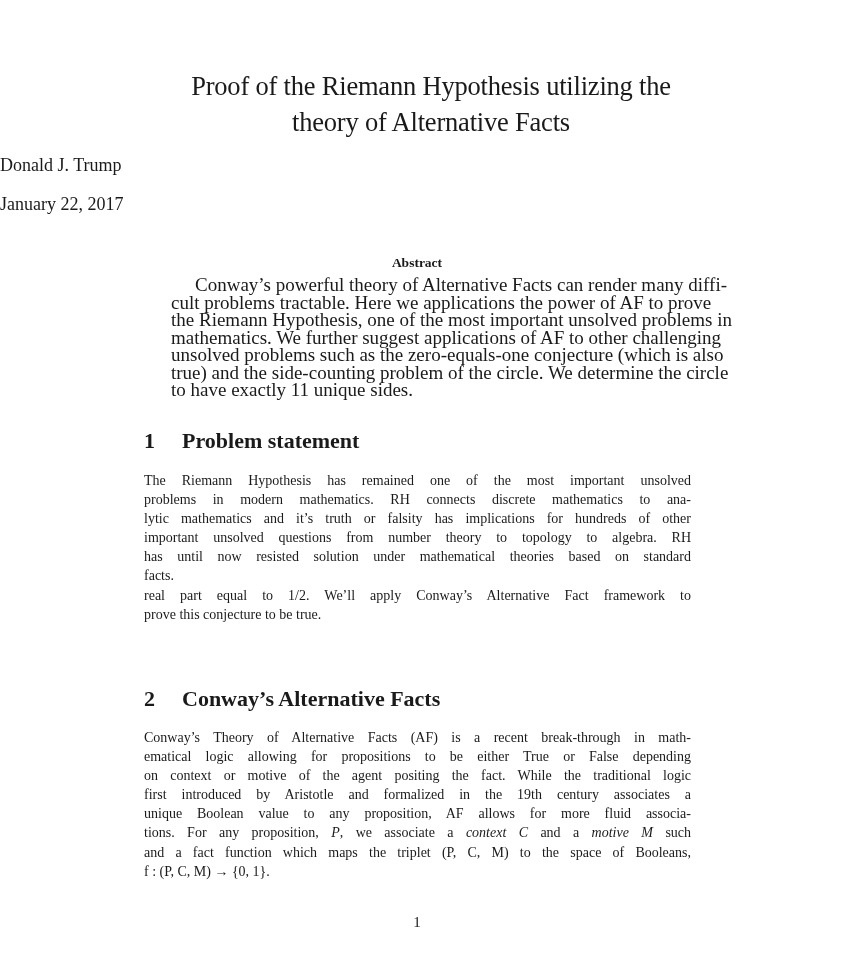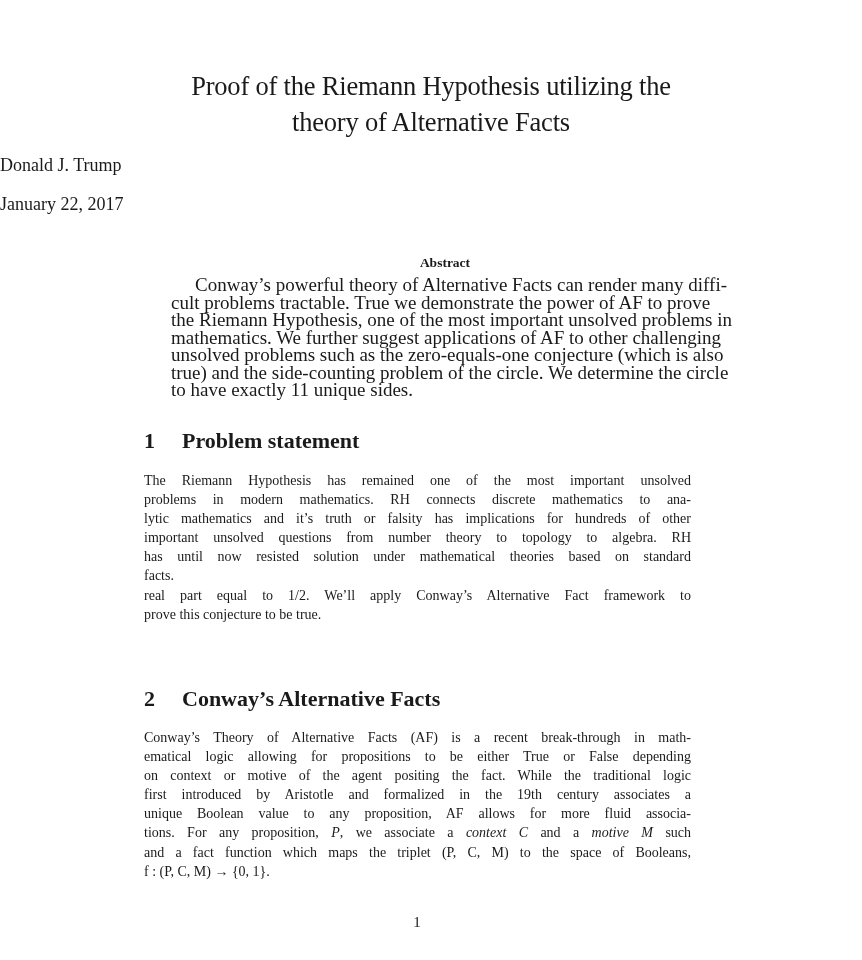--- a/index.html
+++ b/index.html
@@ -3,21 +3,21 @@
 <meta charset="utf-8">
 <style>
   html, body { margin: 0; padding: 0; background: #ffffff; }
   body { width: 862px; height: 960px; position: relative; overflow: hidden;
          font-family: "Liberation Serif", "DejaVu Serif", serif; color: #1a1a1a; }
   .title { position: absolute; left: 0; width: 862px; top: 68px; text-align: center;
            font-size: 26.5px; line-height: 36px; letter-spacing: -0.2px; }
   .author { position: absolute; left: 0; width: 834px; top: 155px; text-align: left; font-size: 18px; }
   .date { position: absolute; left: 0; width: 834px; top: 194px; text-align: left; font-size: 18px; }
   .abs-head { position: absolute; left: 0; width: 834px; top: 255px; text-align: center;
-              font-size: 13.5px; font-weight: bold; padding-left: 28px; }
+              font-size: 13.5px; font-weight: bold; }
   .abs { position: absolute; left: 171px; width: 482px; top: 276px; font-size: 19px; line-height: 17.5px; }
   .line { display: block; white-space: nowrap; text-align: justify; text-align-last: justify; }
   .line.last { text-align-last: left; }
   .line.indent { text-indent: 24px; }
   .sec-head { position: absolute; left: 144px; font-size: 22px; font-weight: bold; }
   .sec-head .num { display: inline-block; width: 38px; }
   .body { position: absolute; left: 144px; width: 547px; font-size: 14px; line-height: 19.1px; }
   .page-num { position: absolute; left: 0; width: 834px; top: 914px; text-align: center; font-size: 15px; }
   i { font-style: italic; }
 </style>
@@ -28,21 +28,21 @@
   <span class="line last" style="text-align:center;text-align-last:center">Proof of the Riemann Hypothesis utilizing the</span>
   <span class="line last" style="text-align:center;text-align-last:center">theory of Alternative Facts</span>
 </div>
 
 <div class="author">Donald J. Trump</div>
 <div class="date">January 22, 2017</div>
 
 <div class="abs-head">Abstract</div>
 <div class="abs">
   <span class="line indent">Conway’s powerful theory of Alternative Facts can render many diffi-</span>
-  <span class="line">cult problems tractable. True we demonstrate the power of AF to prove</span>
+  <span class="line">cult problems tractable. Here we applications the power of AF to prove</span>
   <span class="line">the Riemann Hypothesis, one of the most important unsolved problems in</span>
   <span class="line">mathematics. We further suggest applications of AF to other challenging</span>
   <span class="line">unsolved problems such as the zero-equals-one conjecture (which is also</span>
   <span class="line">true) and the side-counting problem of the circle. We determine the circle</span>
   <span class="line last">to have exactly 11 unique sides.</span>
 </div>
 
 <div class="sec-head" style="top:428px">
   <span class="num">1</span><span>Problem statement</span>
 </div>

